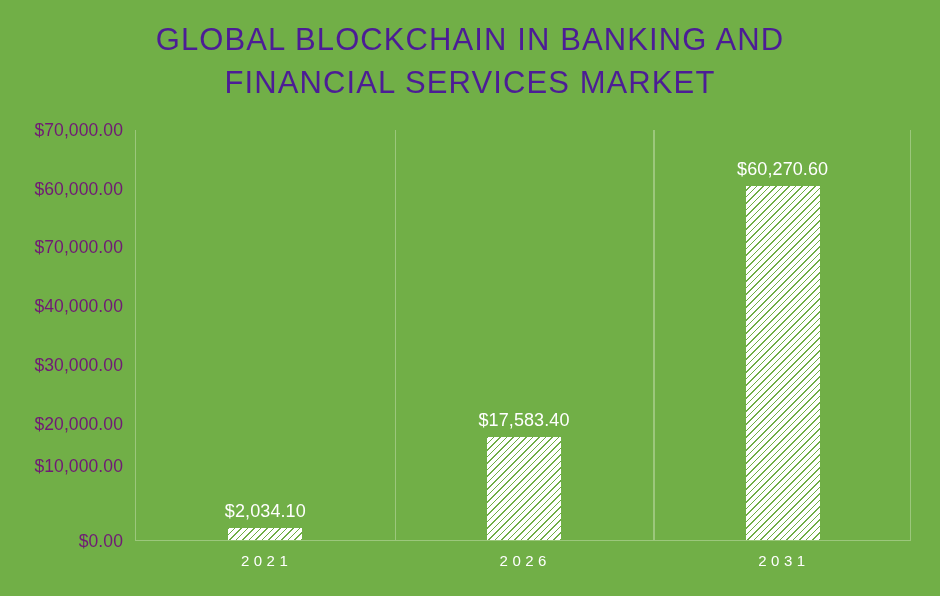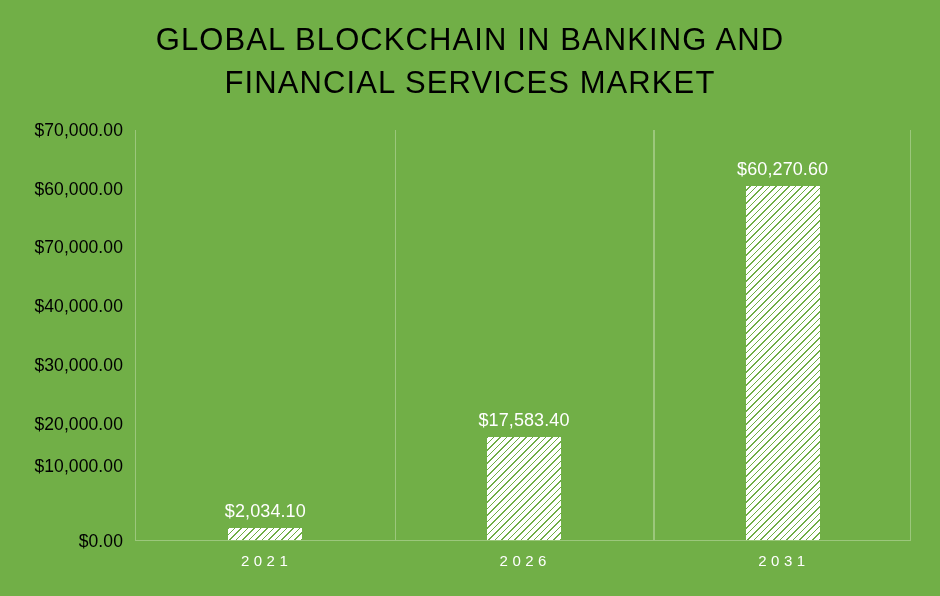--- a/index.html
+++ b/index.html
@@ -22,21 +22,21 @@
     background: #71AF47;
   }
 
   
   #chart-title {
     position: absolute;
     left: 0;
     top: 18px;
     width: 940px;
     text-align: center;
-    color: #000000;
+    color: #4c1d95;
     font-family: "Liberation Sans", sans-serif;
     font-size: 31px;
     font-weight: 300;
     line-height: 43px;
     letter-spacing: 1.1px;
     white-space: pre-line;
   }
 
   
   #plot-area {
@@ -65,21 +65,21 @@
     left: 0;
     top: 130px;
     width: 123px;
     height: 411px;
   }
   .y-tick-label {
     position: absolute;
     right: 0;
     width: 123px;
     text-align: right;
-    color: #000000;
+    color: #701a75;
     font-size: 17.5px;
     font-weight: 400;
     letter-spacing: 0.1px;
     transform: translateY(-50%);
     white-space: nowrap;
   }
 
   
   #x-axis-labels {
     position: absolute;

